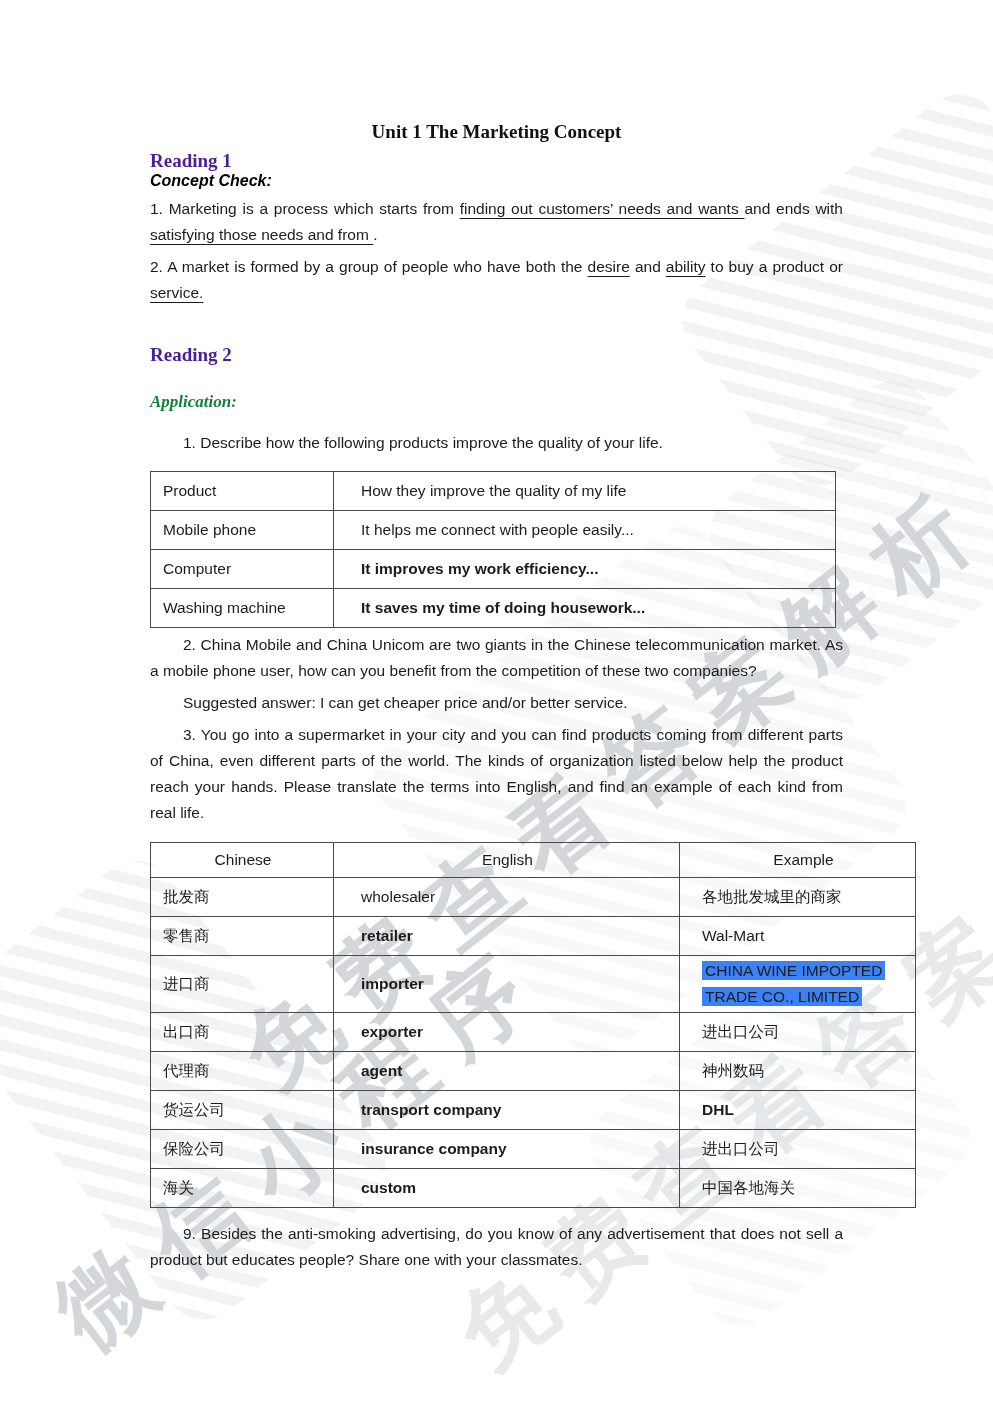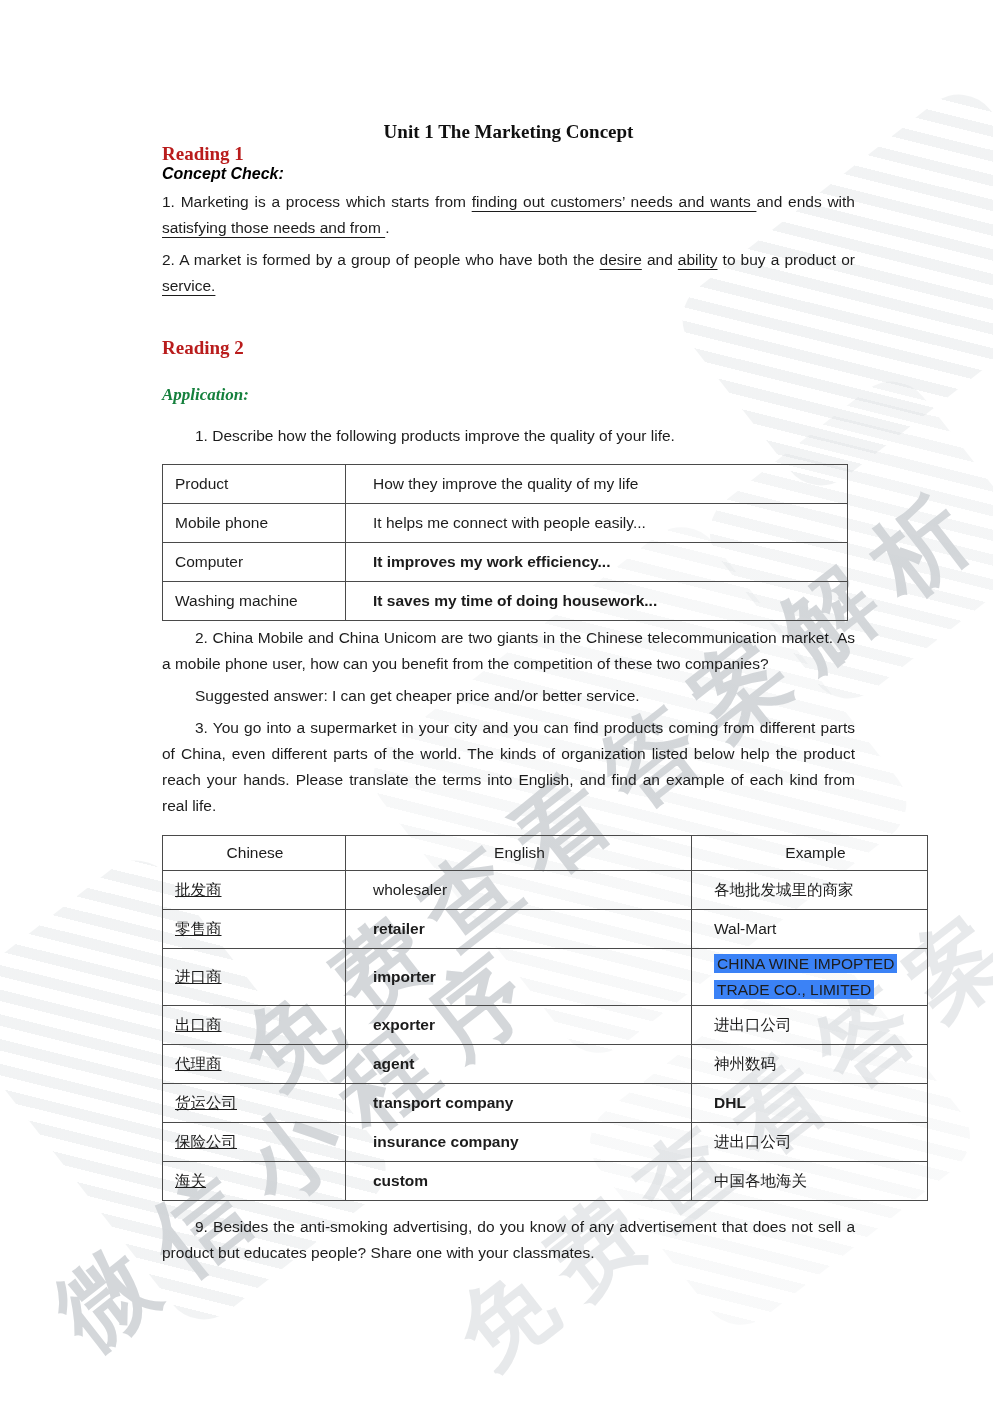--- a/index.html
+++ b/index.html
@@ -22,25 +22,25 @@
     background:repeating-linear-gradient(52deg,
       rgba(213,217,219,0) 0 13px,
       rgba(207,212,215,0.55) 13px 24px);
   }
   .s1{left:700px;top:170px;width:380px;height:240px;opacity:.5;}
   .s2{left:40px;top:880px;width:260px;height:420px;opacity:.5;}
   .s3{left:430px;top:600px;width:420px;height:380px;opacity:.3;}
   .s4{left:620px;top:1010px;width:320px;height:260px;opacity:.25;}
   .s5{left:740px;top:420px;width:260px;height:240px;opacity:.4;}
   
-  .content{position:absolute;left:162px;top:0;width:693px;z-index:2;}
+  .content{position:absolute;left:150px;top:0;width:693px;z-index:2;}
   h1.title{margin:121px 0 0 0;font-family:"Liberation Serif",serif;
     font-size:19px;font-weight:700;text-align:center;color:#101010;}
-  h2.rh{margin:0 0 0 0;font-family:"Liberation Serif",serif;
-    font-size:19px;font-weight:700;color:#b91c1c;}
+  h2.rh{margin:7px 0 0 0;font-family:"Liberation Serif",serif;
+    font-size:19px;font-weight:700;color:#4c1d95;}
   h2.rh2{margin-top:38px;}
   .cc{font-size:16px;font-weight:700;font-style:italic;color:#000000;}
   .app{margin-top:26px;font-family:"Liberation Serif",serif;
     font-size:17px;font-weight:700;font-style:italic;color:#15803d;}
   p.body{margin:6px 0 0 0;font-size:15.5px;line-height:26px;color:#1c1c1c;}
   p.j{text-align:justify;}
   .ind{text-indent:33px;}
   .pl{padding-left:33px;}
   .gap{margin-top:27px;}
   .u{text-decoration:underline;text-underline-offset:4px;text-decoration-thickness:1.2px;}
@@ -51,21 +51,21 @@
     overflow:hidden;}
   th{font-weight:400;text-align:left;}
   .t1 td,.t1 th{height:34px;}
   .t1 .c1{width:160px;}
   .c2{padding-left:27px;}
   .t2{margin-top:16px;}
   .t2 th{text-align:center;height:30px;}
   .t2 td{height:34px;}
   .t2 .c1{width:160px;}
   .t2 .c2w{width:323px;}
-  .t2 .zh{font-family:"Liberation Serif",serif;text-decoration:underline;}
+  .t2 .zh{font-family:"Liberation Serif",serif;}
   .t2 .c3{width:203px;padding-left:22px;line-height:26px;}
   .b{font-weight:700;}
   .hl{background:#3b82f6;padding:1px 3px;
     -webkit-box-decoration-break:clone;box-decoration-break:clone;}
 </style>
 </head>
 <body>
 
 <div class="page">
 

